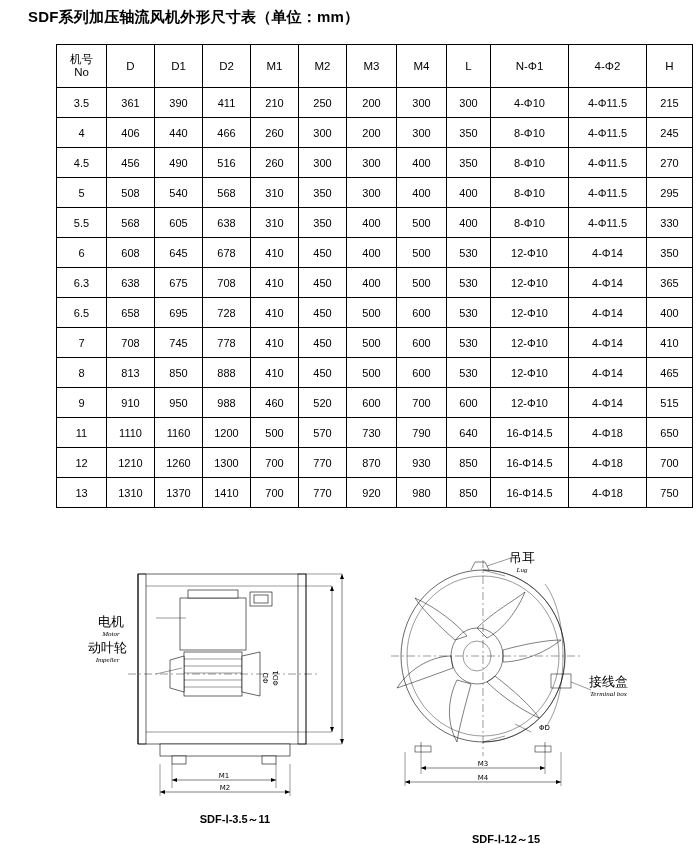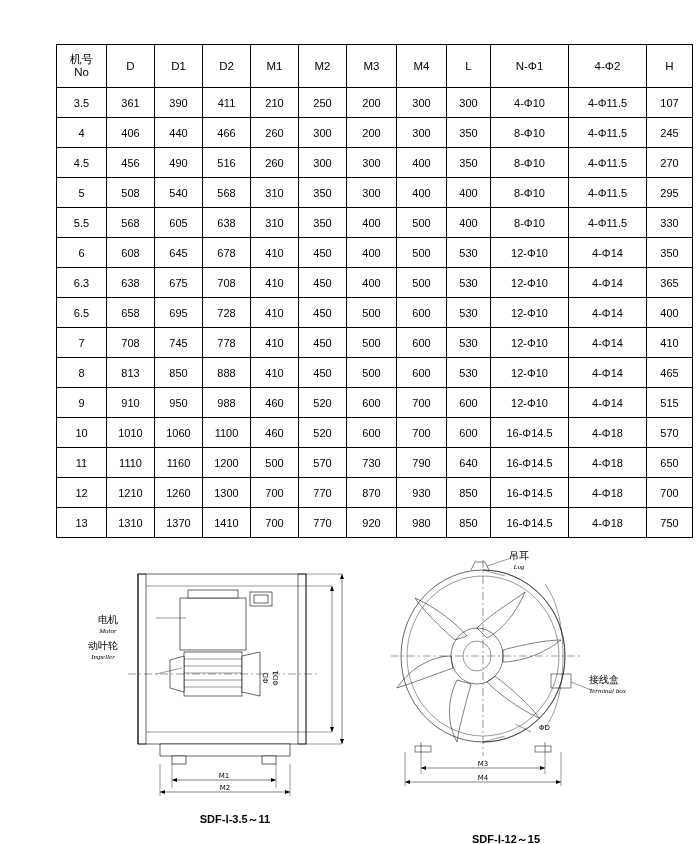--- a/index.html
+++ b/index.html
@@ -93,29 +93,30 @@
   .cap-left { left: 110px; }
   .cap-right { left: 381px; margin-top: 20px; }
 
   .lbl {
     position: absolute;
     font-size: 8px;
     line-height: 1.25;
     white-space: nowrap;
     color: #000;
   }
-  .lbl .cn { font-size: 10px; display:block; }
+  .lbl .cn { font-size: 13px; display:block; }
   .lbl .en { font-size: 7px; display:block; font-family: "Liberation Serif", serif; font-style: italic; text-align: center;}
   svg { display: block; }
 </style>
 </head>
 <body>
 
 <div class="page">
 
+  <div class="doc-title">SDF系列加压轴流风机外形尺寸表（单位：mm）</div>
 
   <table class="spec">
     <colgroup>
       <col class="col-no">
         <col class="col-d">
         <col class="col-d1">
         <col class="col-d2">
       <col class="col-m1">
         <col class="col-m2">
         <col class="col-m3">
@@ -152,21 +153,21 @@
         <td>361</td>
         <td>390</td>
         <td>411</td>
         <td>210</td>
         <td>250</td>
         <td>200</td>
         <td>300</td>
         <td>300</td>
         <td>4-Φ10</td>
         <td>4-Φ11.5</td>
-        <td>107</td>
+        <td>215</td>
       </tr>
       <tr>
         <td>4</td>
         <td>406</td>
         <td>440</td>
         <td>466</td>
         <td>260</td>
         <td>300</td>
         <td>200</td>
         <td>300</td>
@@ -295,34 +296,20 @@
         <td>460</td>
         <td>520</td>
         <td>600</td>
         <td>700</td>
         <td>600</td>
         <td>12-Φ10</td>
         <td>4-Φ14</td>
         <td>515</td>
       </tr>
       <tr>
-        <td>10</td>
-        <td>1010</td>
-        <td>1060</td>
-        <td>1100</td>
-        <td>460</td>
-        <td>520</td>
-        <td>600</td>
-        <td>700</td>
-        <td>600</td>
-        <td>16-Φ14.5</td>
-        <td>4-Φ18</td>
-        <td>570</td>
-      </tr>
-      <tr>
         <td>11</td>
         <td>1110</td>
         <td>1160</td>
         <td>1200</td>
         <td>500</td>
         <td>570</td>
         <td>730</td>
         <td>790</td>
         <td>640</td>
         <td>16-Φ14.5</td>

